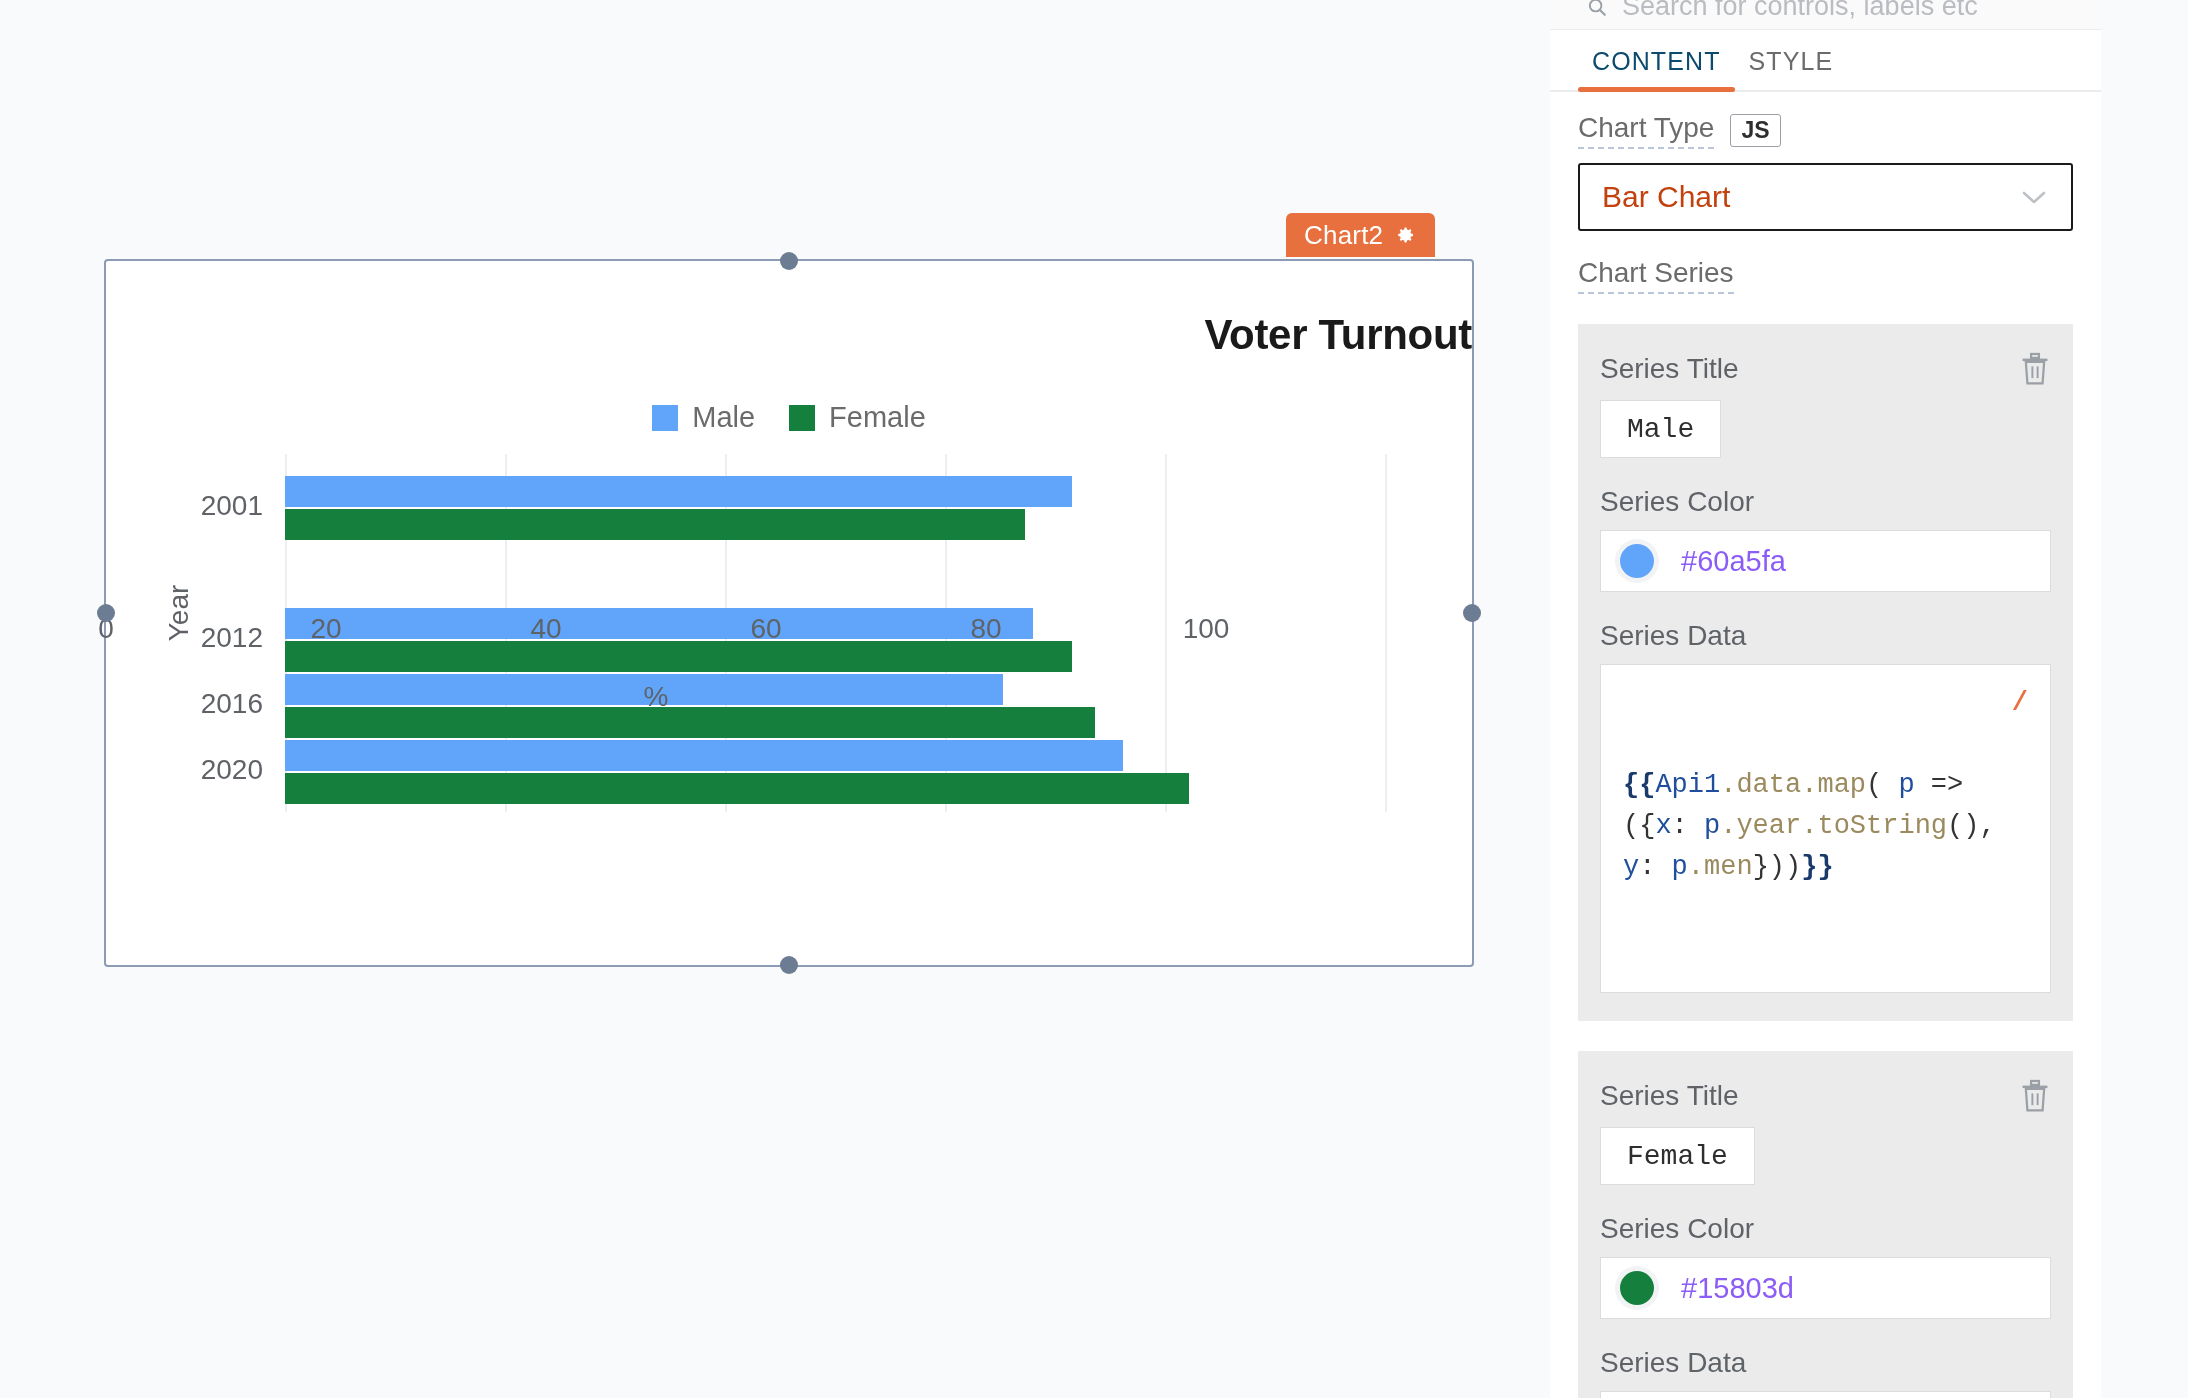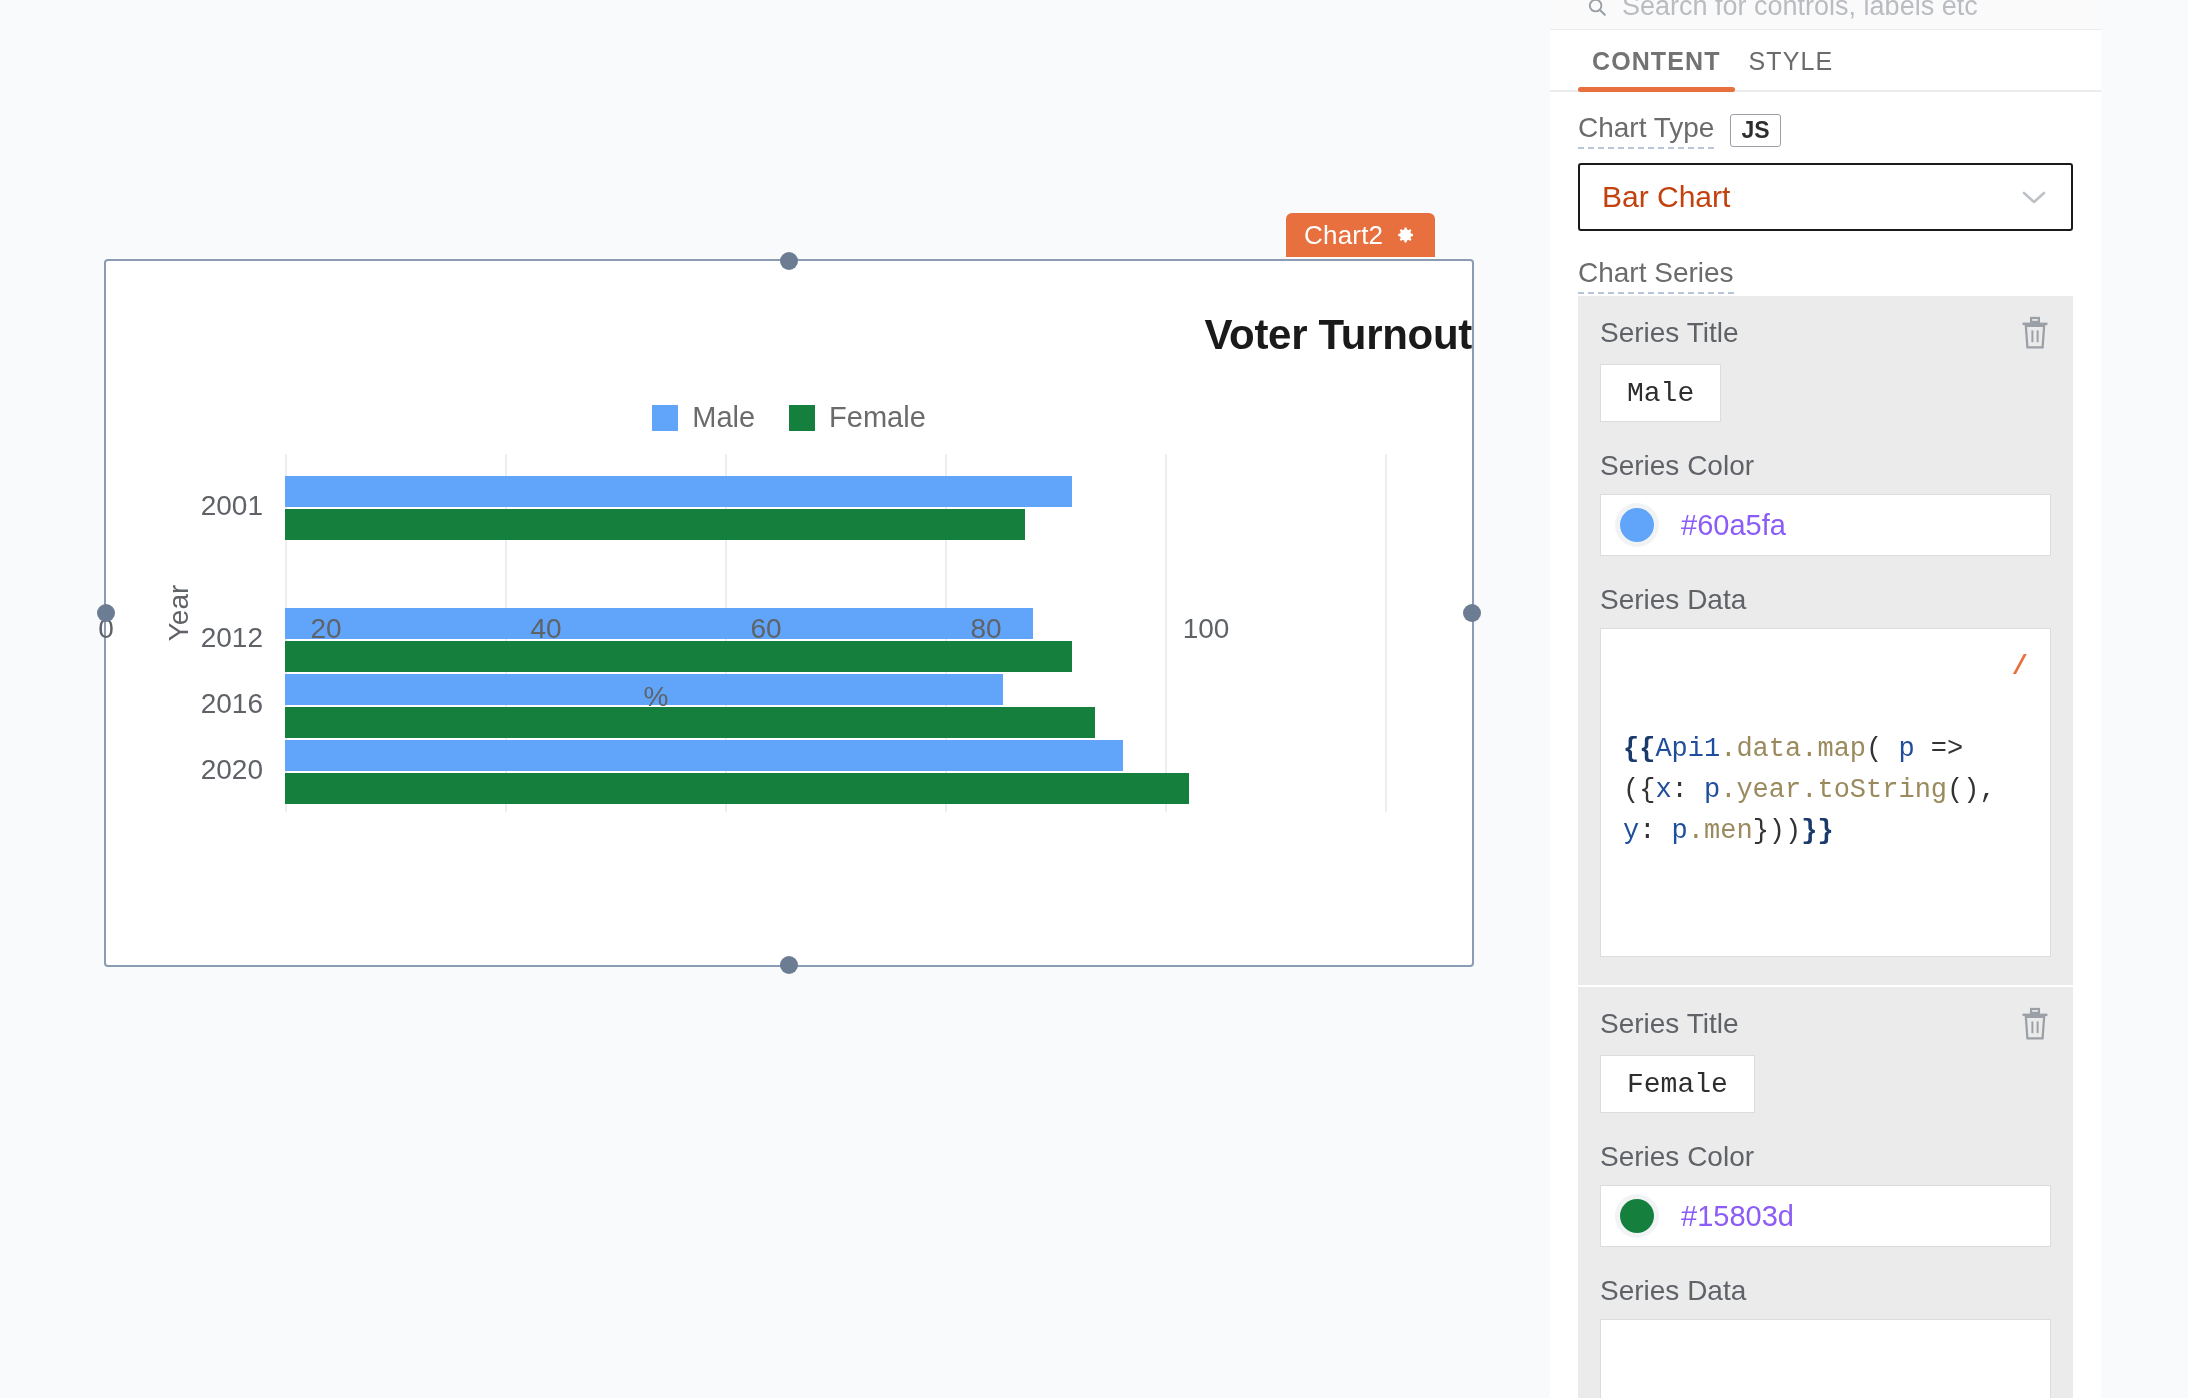--- a/index.html
+++ b/index.html
@@ -151,21 +151,21 @@
   .tabs {
     position: absolute; top: 30px; left: 0; right: 0;
     height: 62px;
     display: flex; align-items: flex-end; gap: 0;
     padding: 0 28px;
     border-bottom: 2px solid #ececec;
     background: #fff;
   }
   .tab {
     font-size: 25px; letter-spacing: 1.1px;
-    color: #737373; font-weight: bold;
+    color: #0c4a6e; font-weight: normal;
     padding: 0 14px 14px 14px;
     position: relative;
   }
   .tab.inactive { color: #6b6b6b; font-weight: normal; }
   .tab.active::after {
     content: ""; position: absolute; left: 0; right: 0; bottom: -2px;
     height: 5px; background: #e8703e; border-radius: 3px;
   }
 
   .panel-body { position: absolute; top: 86px; left: 0; right: 0; bottom: 0; padding: 0 28px; }
@@ -198,22 +198,22 @@
     border: 2px solid #1a1a1a;
     border-radius: 3px;
     background: #fff;
     display: flex; align-items: center; justify-content: space-between;
     padding: 0 22px;
   }
   .select .val { font-size: 30px; color: #c2410c; }
 
   .series-card {
     background: #ebebeb;
-    margin-top: 2px;
-    padding: 20px 22px 28px 22px;
+    margin-top: 30px;
+    padding: 28px 22px 28px 22px;
   }
   .card-head { display: flex; align-items: center; justify-content: space-between; }
   .card-head .t { font-size: 28px; color: #5f6368; }
   .trash { width: 32px; height: 34px; display: block; }
 
   .mono-input {
     margin-top: 14px;
     background: #fff;
     border: 1px solid #dcdcdc;
     height: 58px;

